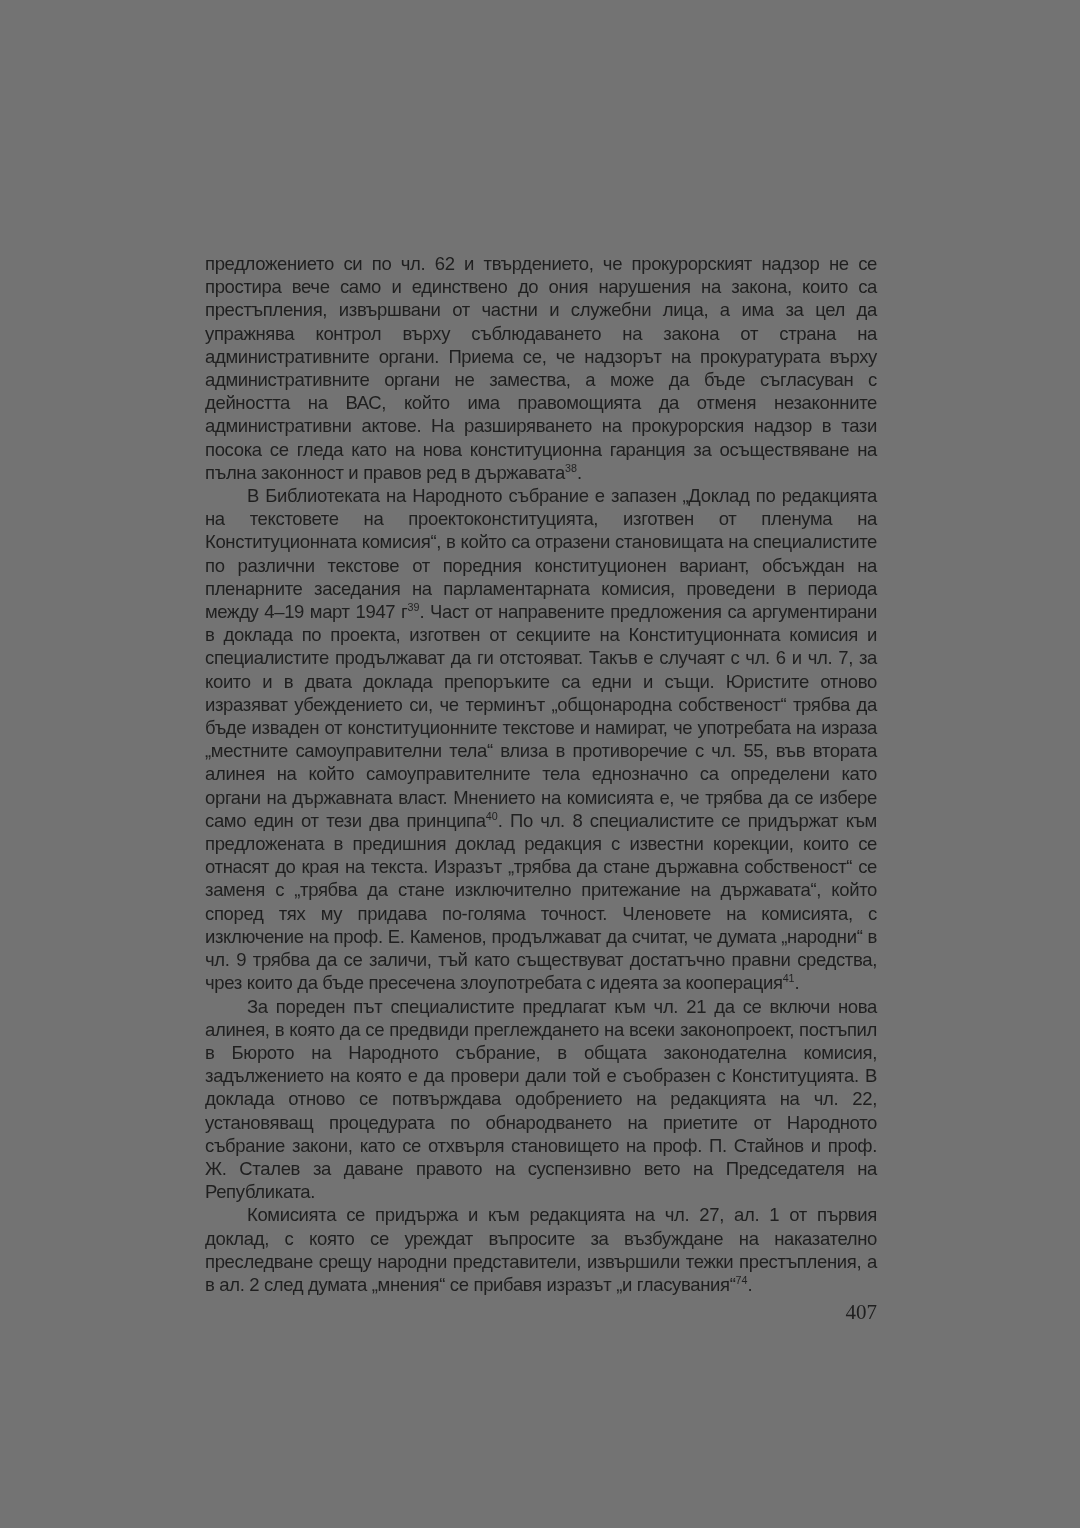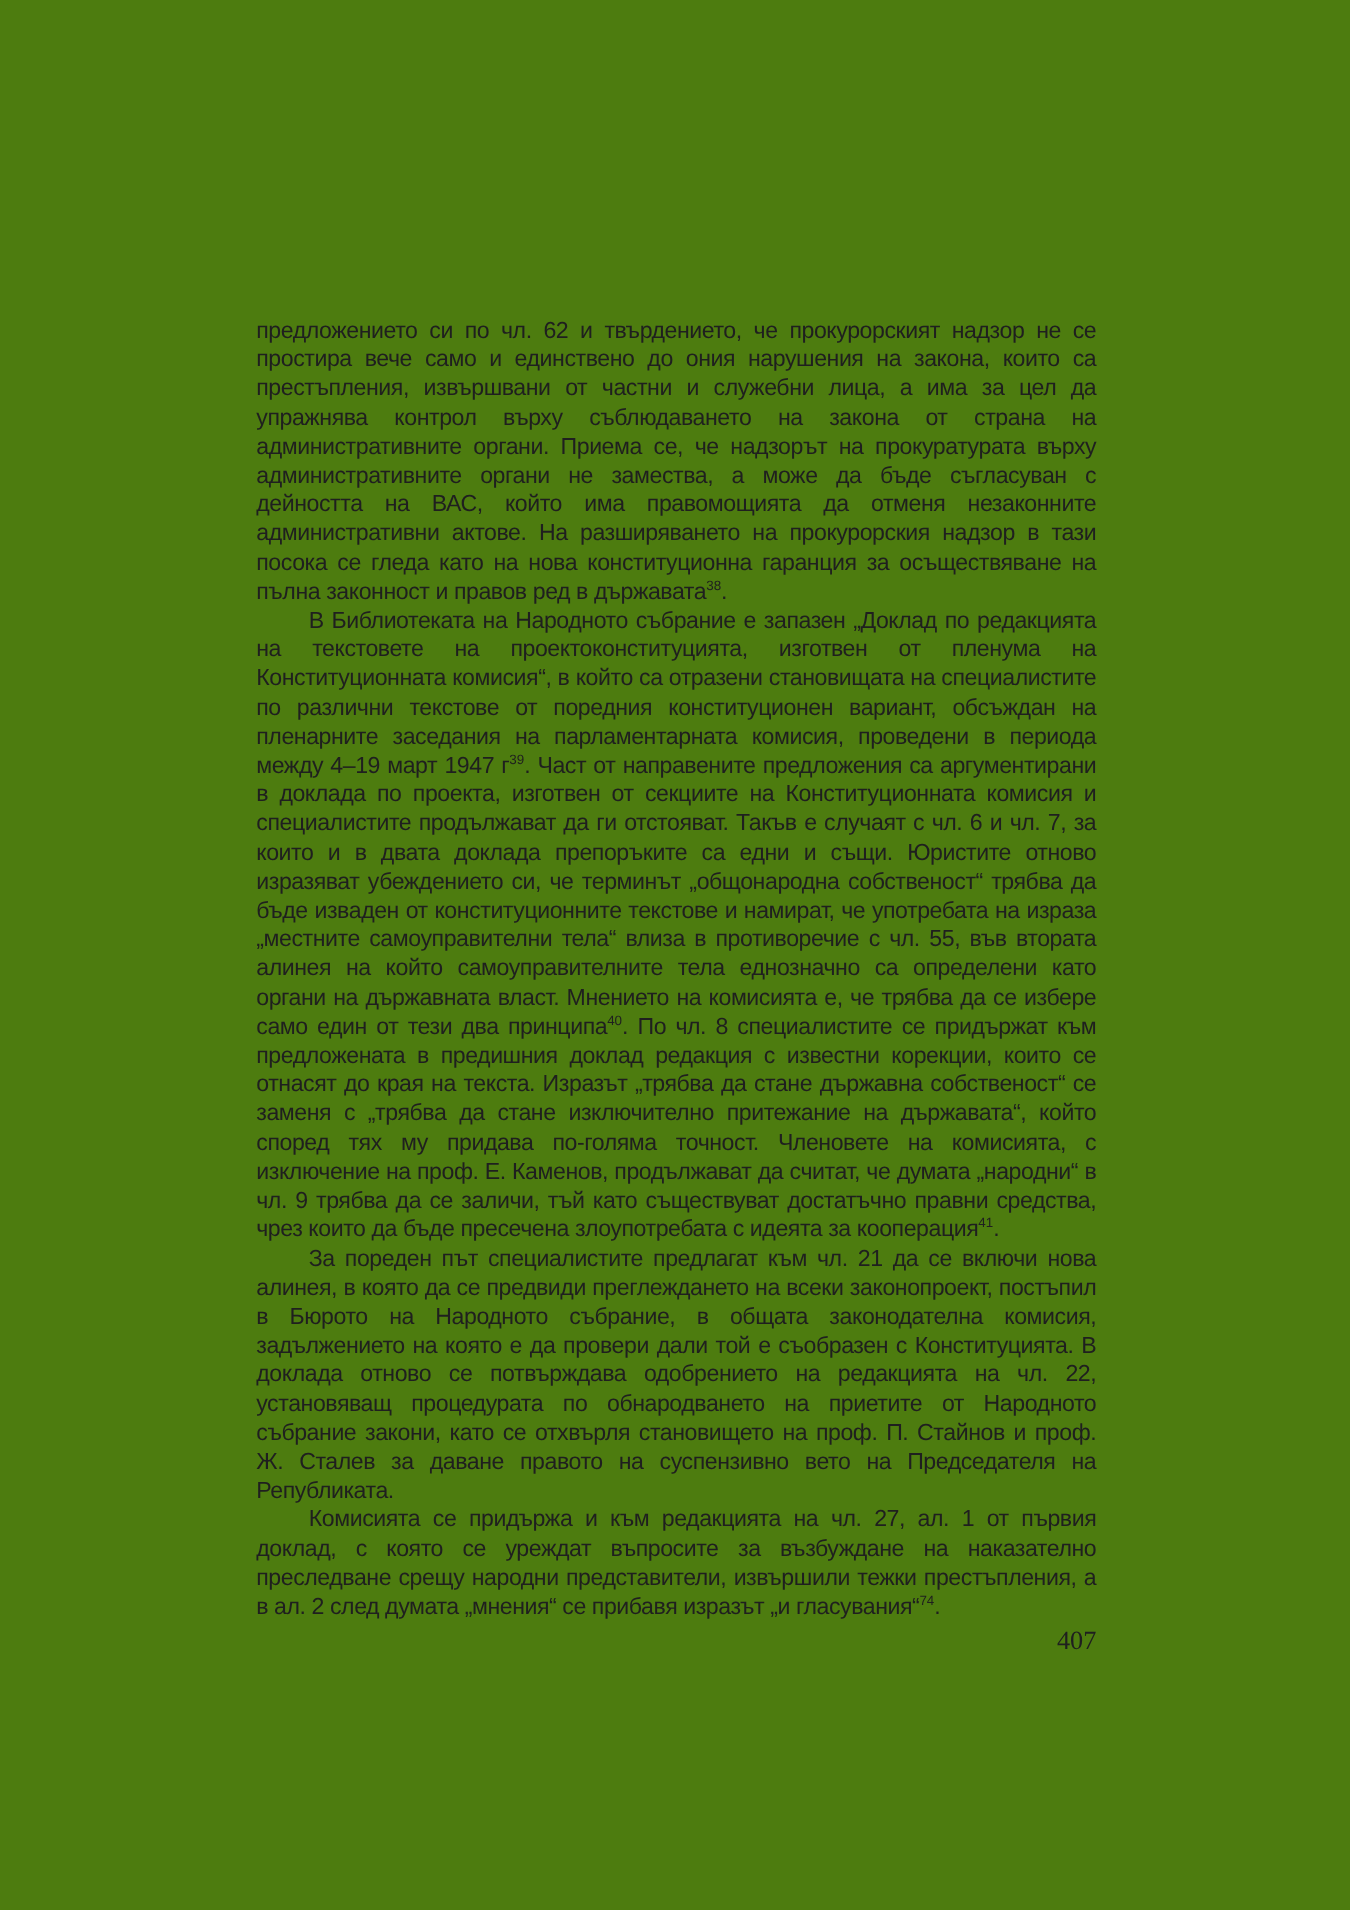--- a/index.html
+++ b/index.html
@@ -4,21 +4,21 @@
 <style>
   html, body {
     margin: 0;
     padding: 0;
     background: #ffffff;
   }
   .page {
     position: relative;
     width: 1080px;
     height: 1528px;
-    background: #4d7c0f;
+    background: #737373;
     overflow: hidden;
   }
   .text-block {
     position: absolute;
     left: 205px;
     top: 252px;
     width: 672px;
     font-family: "Liberation Sans", "DejaVu Sans", sans-serif;
     font-size: 18.5px;
     line-height: 23.2px;

